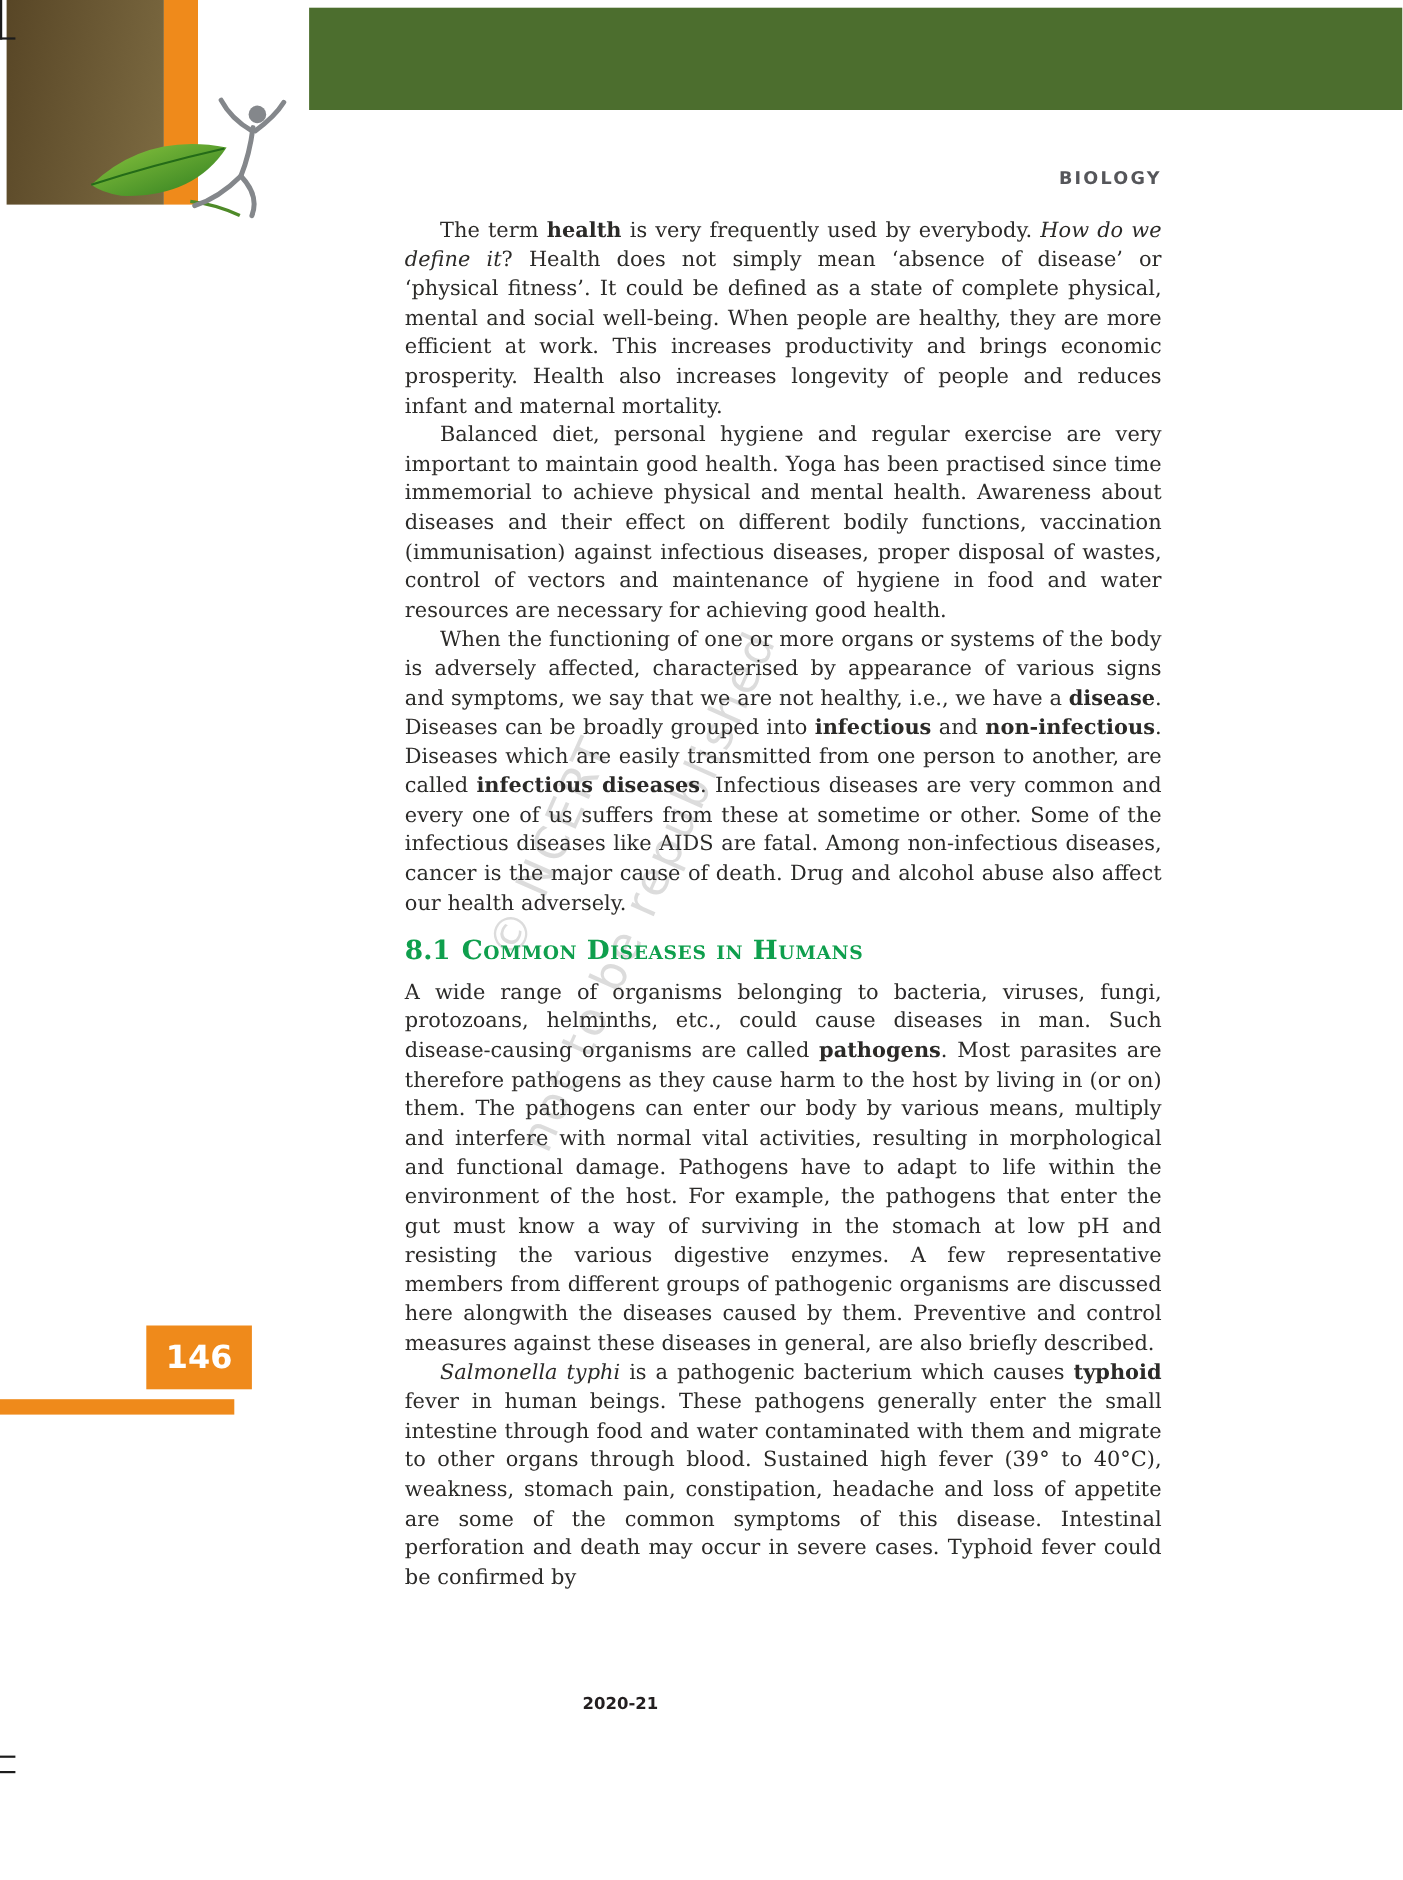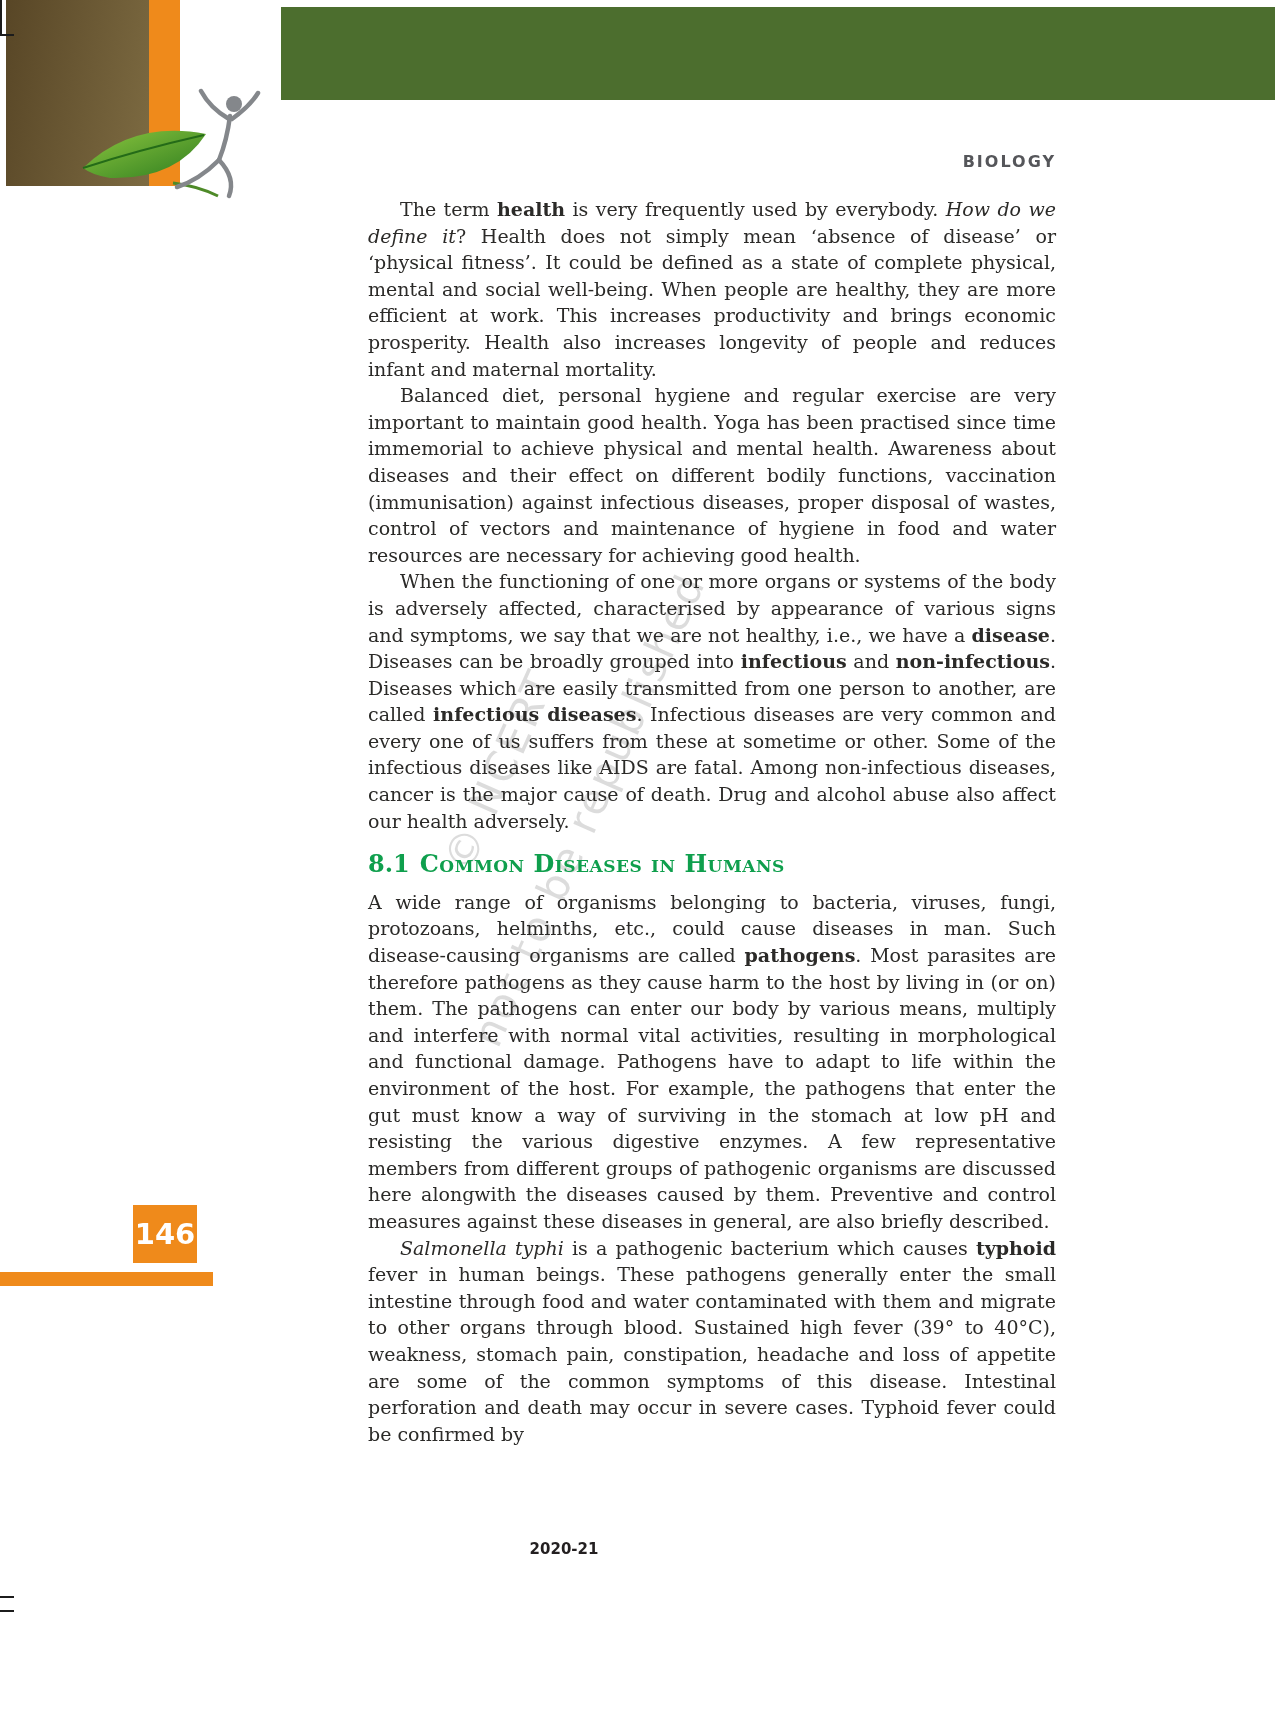--- a/index.html
+++ b/index.html
@@ -65,21 +65,21 @@
     margin: 17px 0 11px 0;
     color: var(--heading-green, #0f9f4d);
     font-size: 24px; font-weight: bold;
     text-align: left;
   }
   .section-heading .num { margin-right: 10px; }
   .section-heading .sc { font-variant: small-caps; letter-spacing: 0.5px; }
 
   
   .page-number-box {
-    position: absolute; left: 133px; top: 1205px; width: 64px; height: 58px;
+    position: absolute; left: 133px; top: 1205px; width: 96px; height: 58px;
     background: var(--orange, #ef8a1b);
     color: #ffffff;
     font-family: "DejaVu Sans", sans-serif; font-size: 29px; font-weight: bold;
     display: flex; align-items: center; justify-content: center;
   }
   .page-number-bar {
     position: absolute; left: 0; top: 1272px; width: 213px; height: 14px;
     background: var(--orange, #ef8a1b);
   }
 

